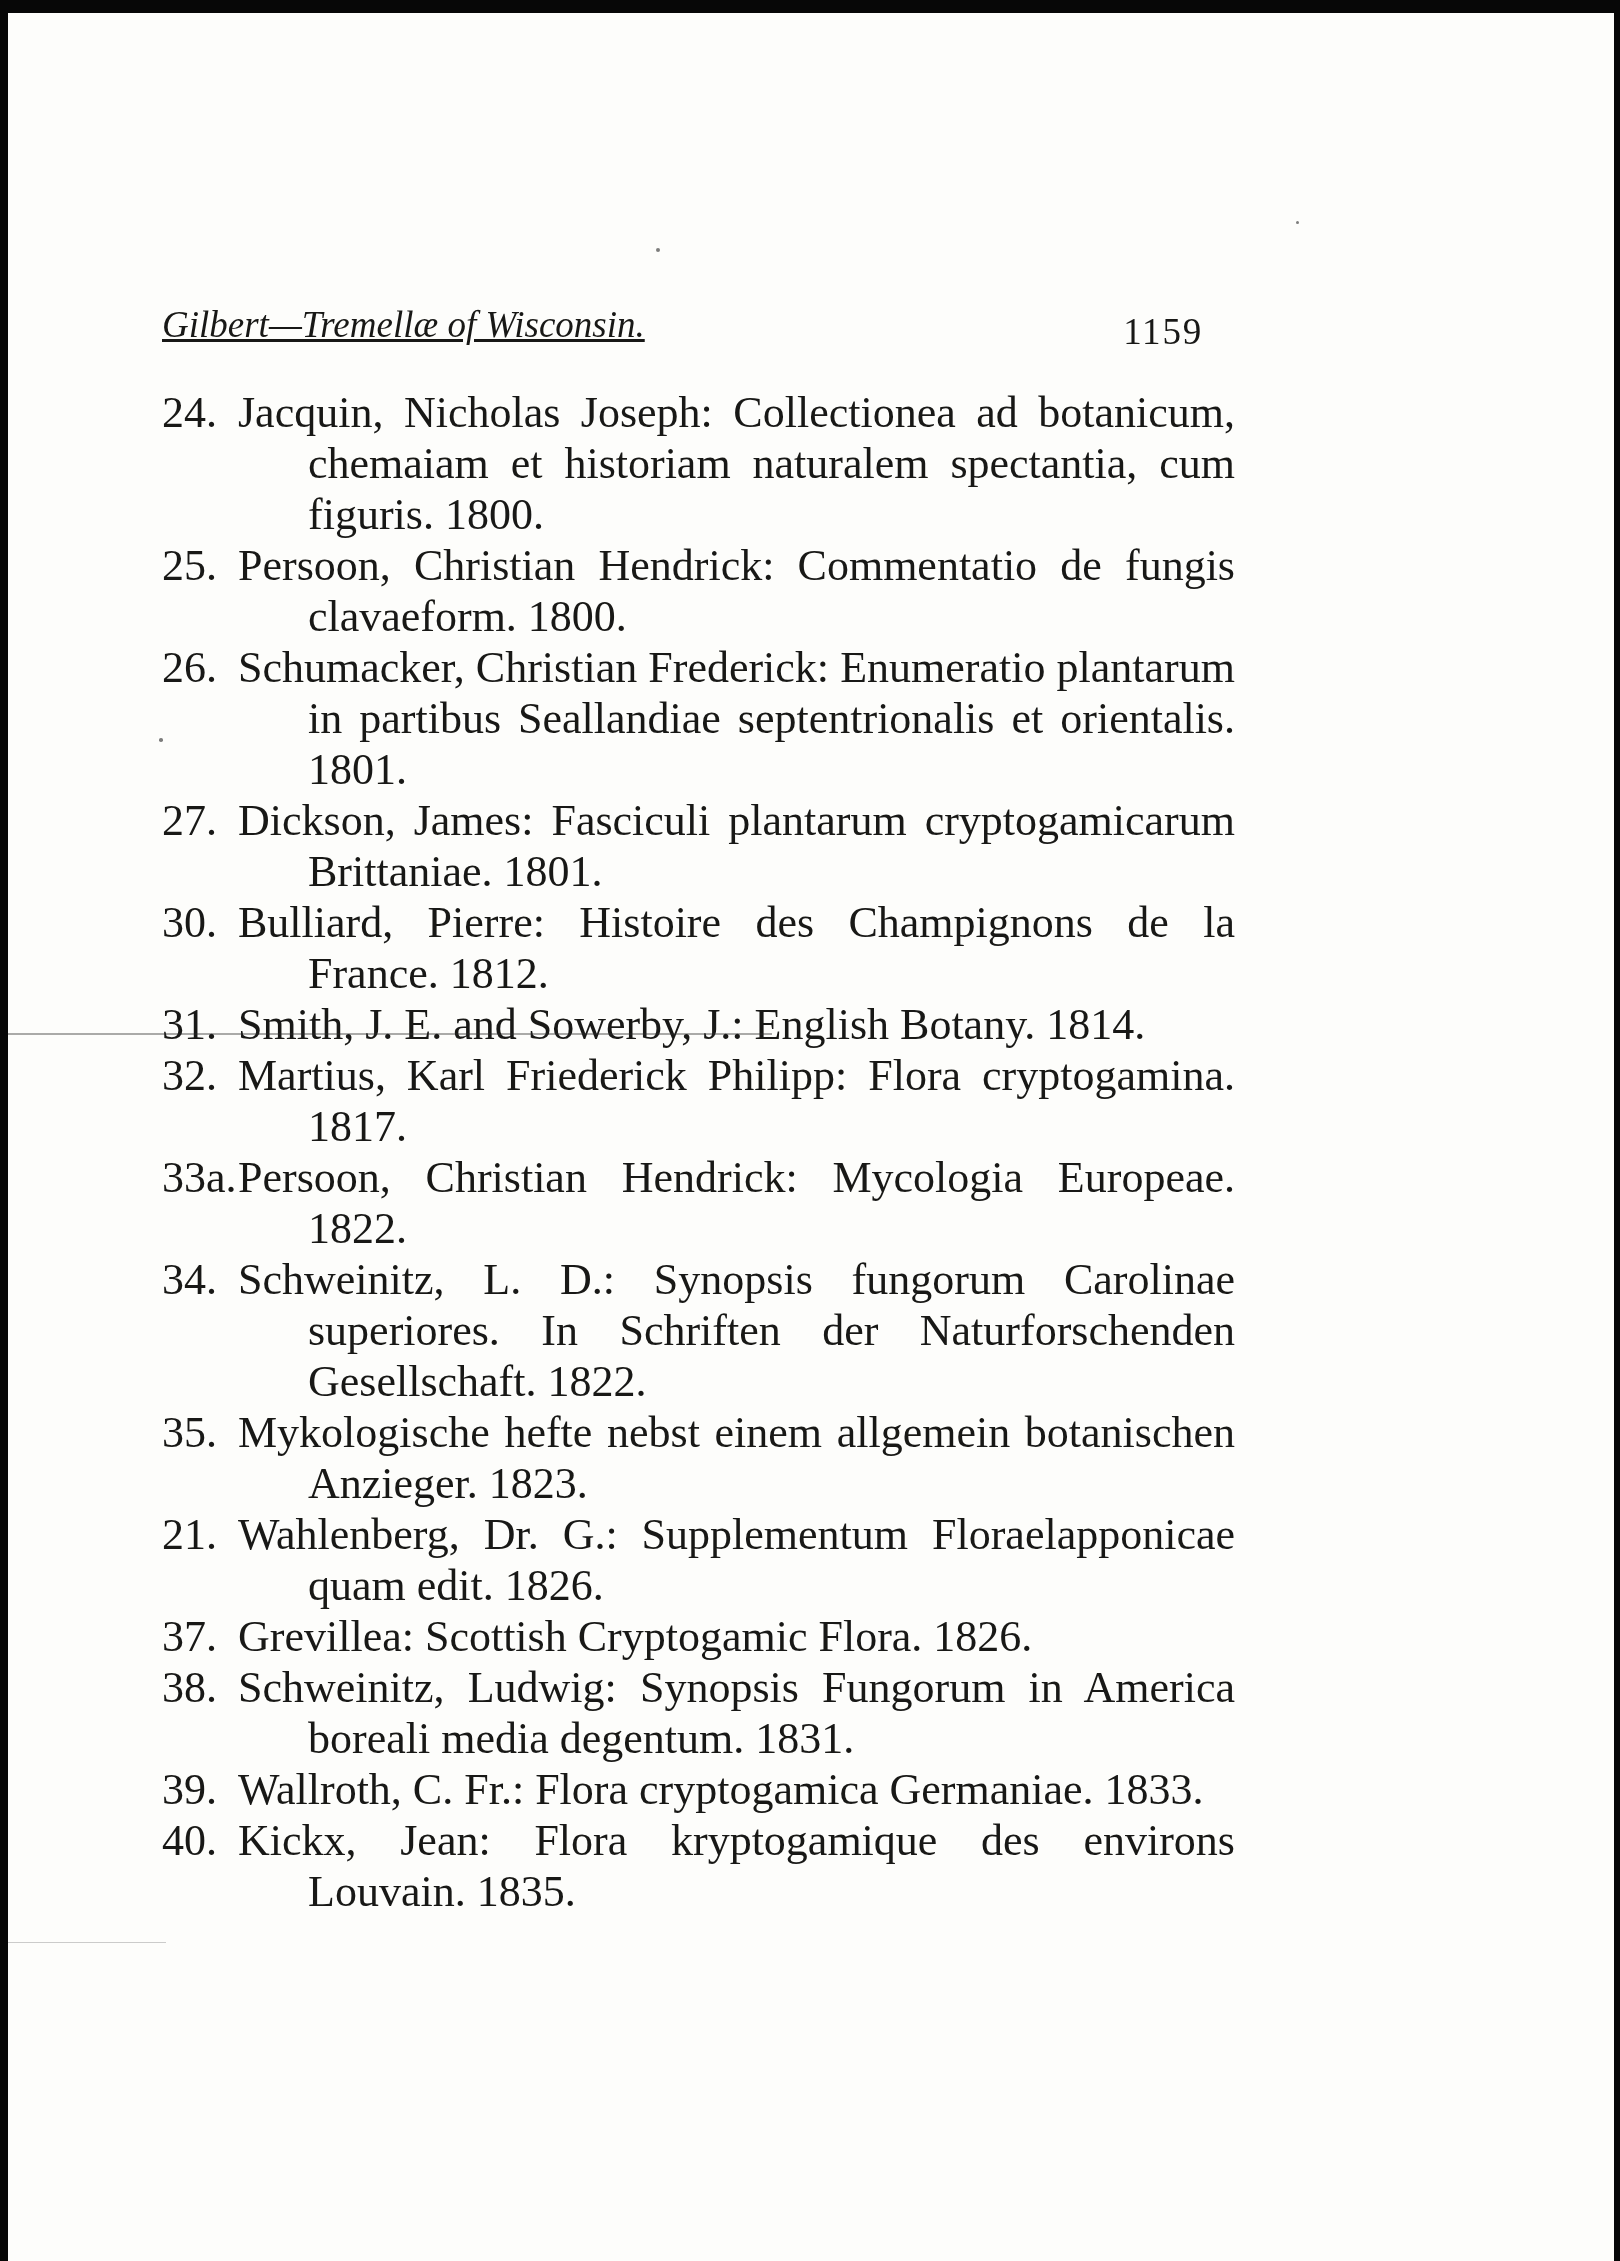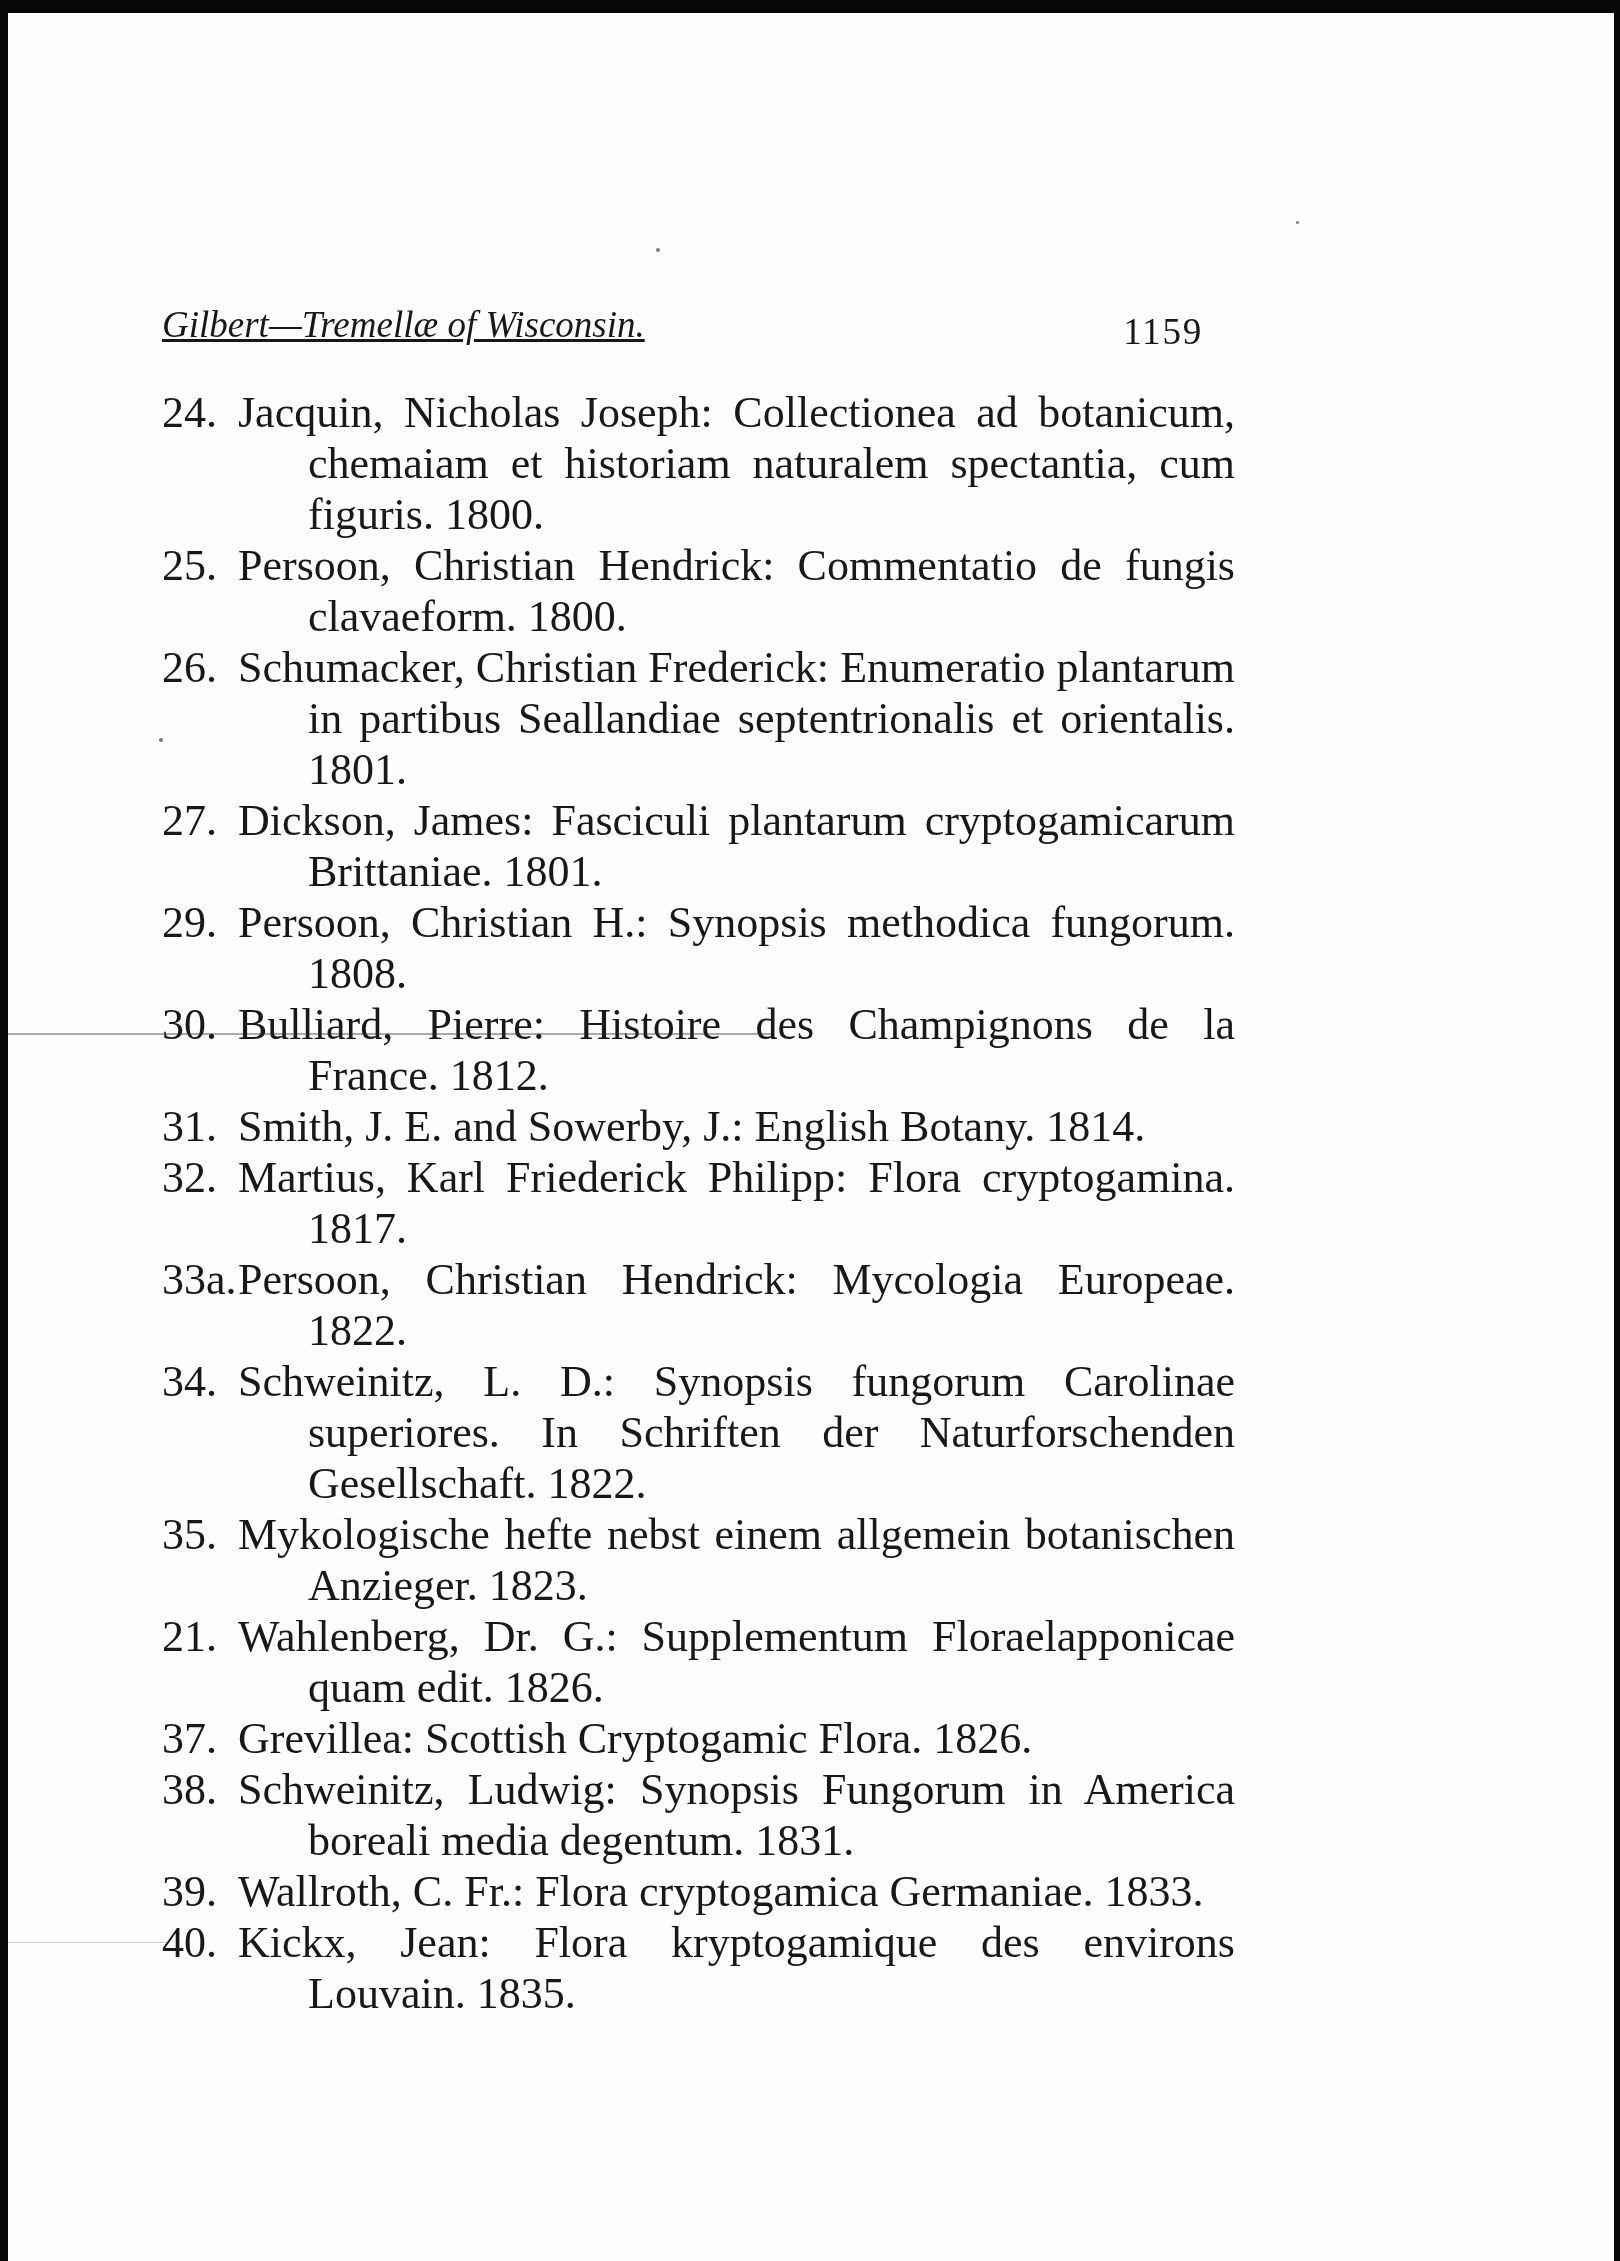--- a/index.html
+++ b/index.html
@@ -90,21 +90,20 @@
 
       <div class="item"><span class="num">24.</span><span>Jacquin, Nicholas Joseph: Collectionea ad botanicum, chemaiam et historiam naturalem spectantia, cum figuris. 1800.</span></div>
 
       <div class="item"><span class="num">25.</span><span>Persoon, Christian Hendrick: Commentatio de fungis clavaeform. 1800.</span></div>
 
       <div class="item"><span class="num">26.</span><span>Schumacker, Christian Frederick: Enumeratio plantarum in partibus Seallandiae septentrionalis et orientalis. 1801.</span></div>
 
       <div class="item"><span class="num">27.</span><span>Dickson, James: Fasciculi plantarum cryptogamicarum Brittaniae. 1801.</span></div>
 
 
-      <div class="item"><span class="num">29.</span><span>Persoon, Christian H.: Synopsis methodica fungorum. 1808.</span></div>
 
       <div class="item"><span class="num">30.</span><span>Bulliard, Pierre: Histoire des Champignons de la France. 1812.</span></div>
 
       <div class="item"><span class="num">31.</span><span>Smith, J. E. and Sowerby, J.: English Botany. 1814.</span></div>
 
       <div class="item"><span class="num">32.</span><span>Martius, Karl Friederick Philipp: Flora cryptogamina. 1817.</span></div>
 
 
       <div class="item"><span class="num">33a.</span><span>Persoon, Christian Hendrick: Mycologia Europeae. 1822.</span></div>
 

